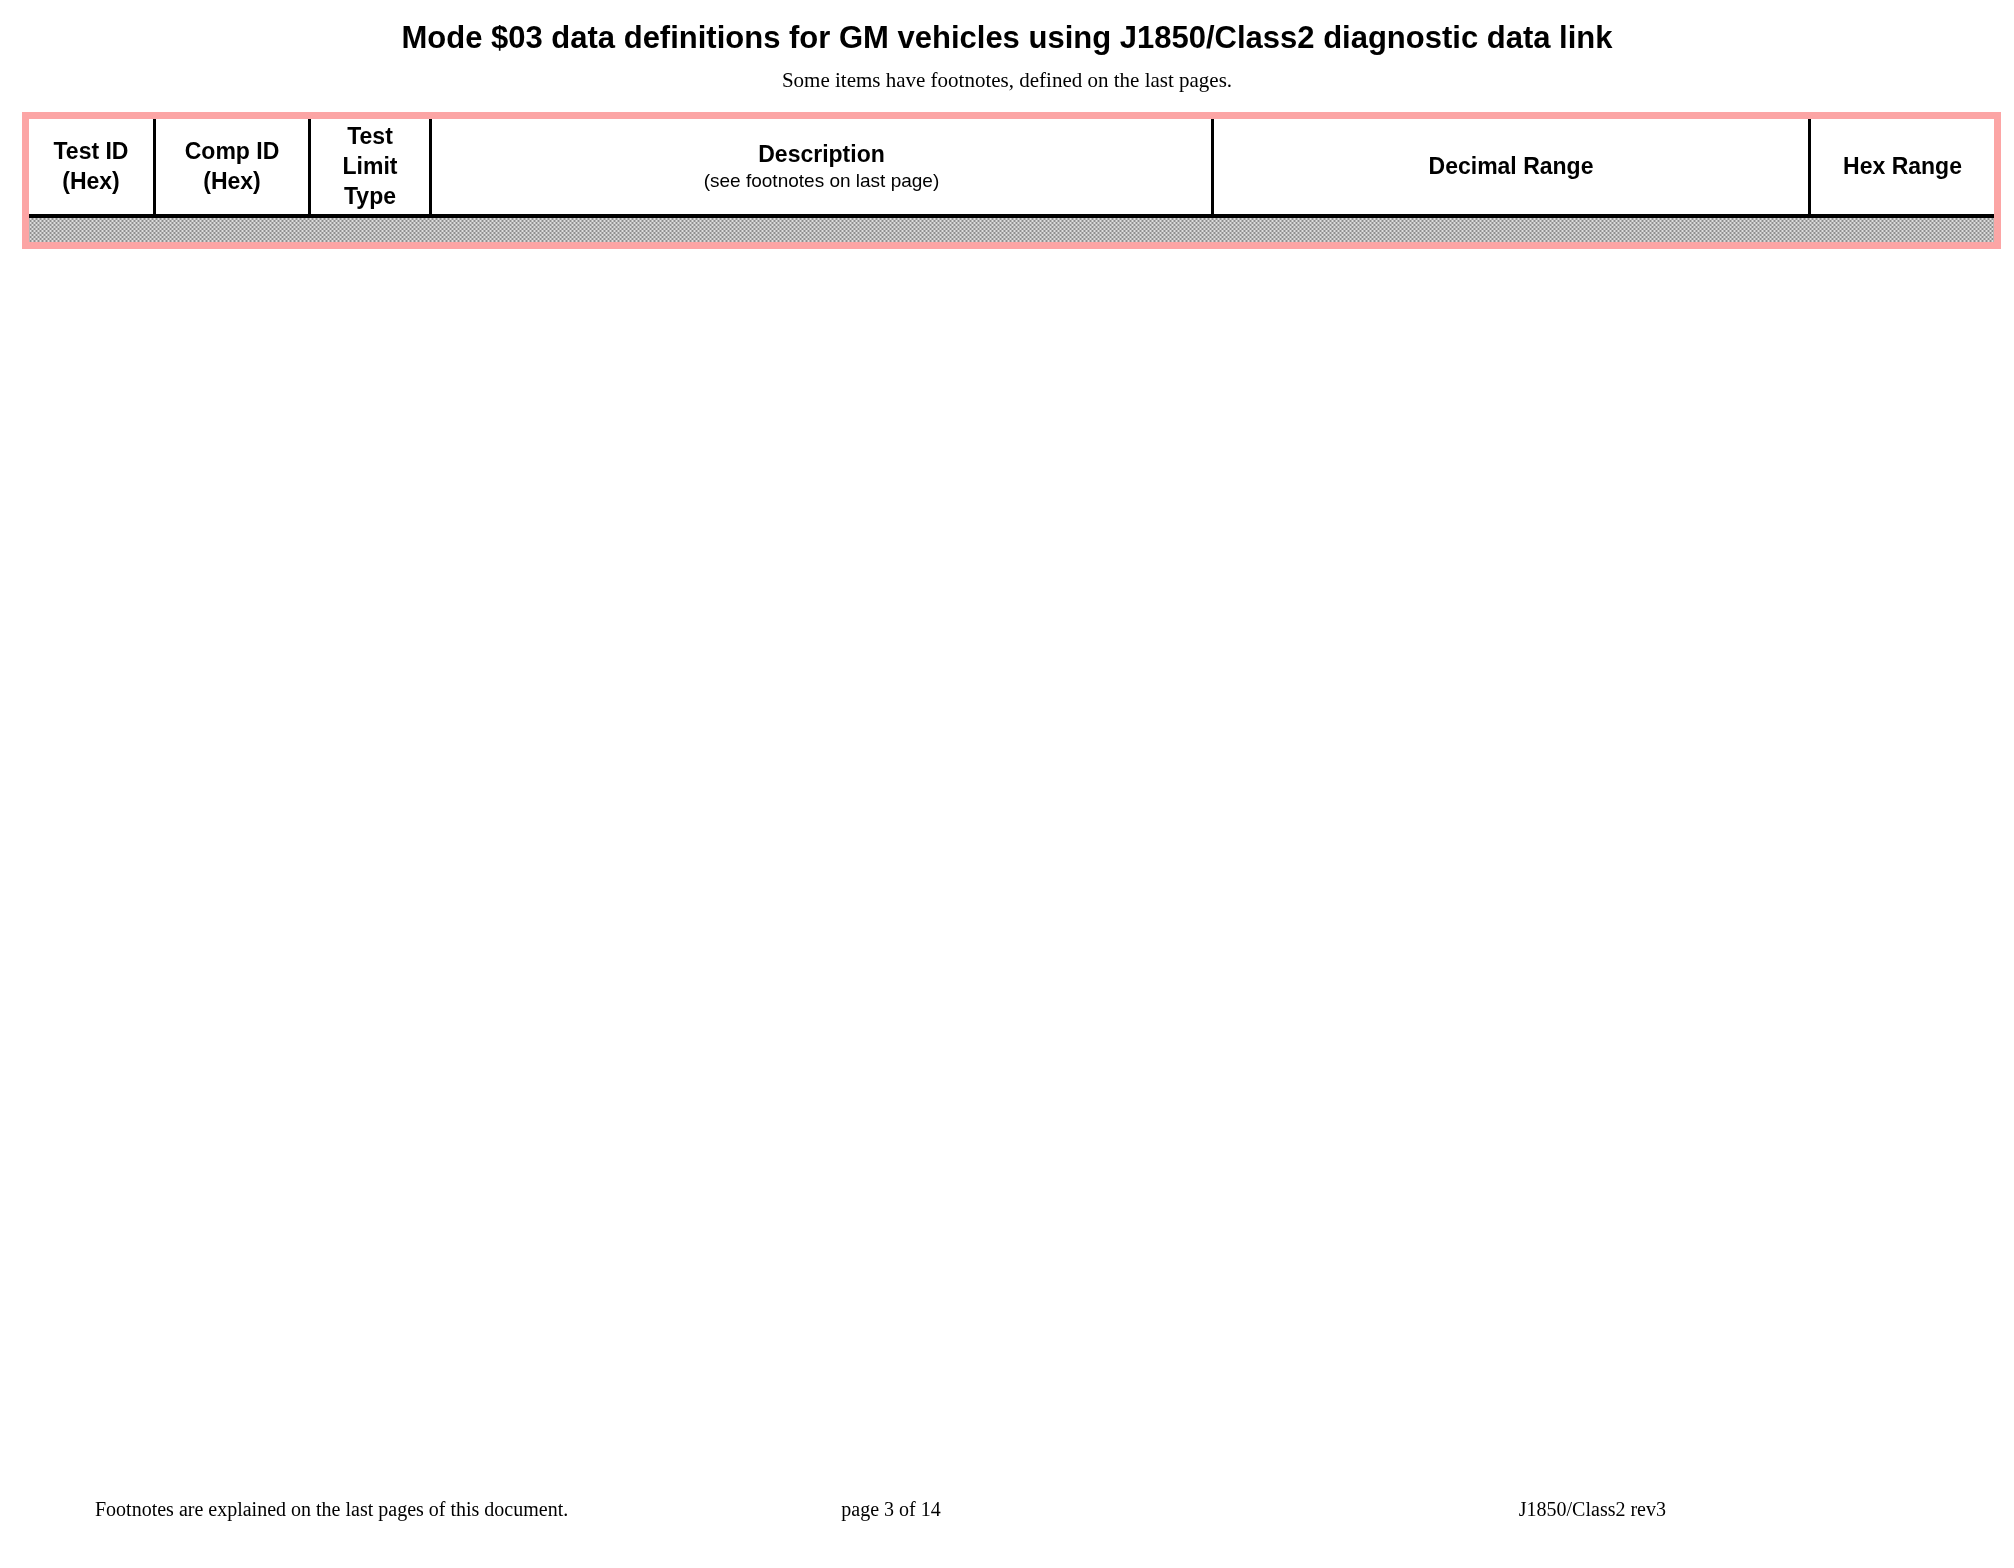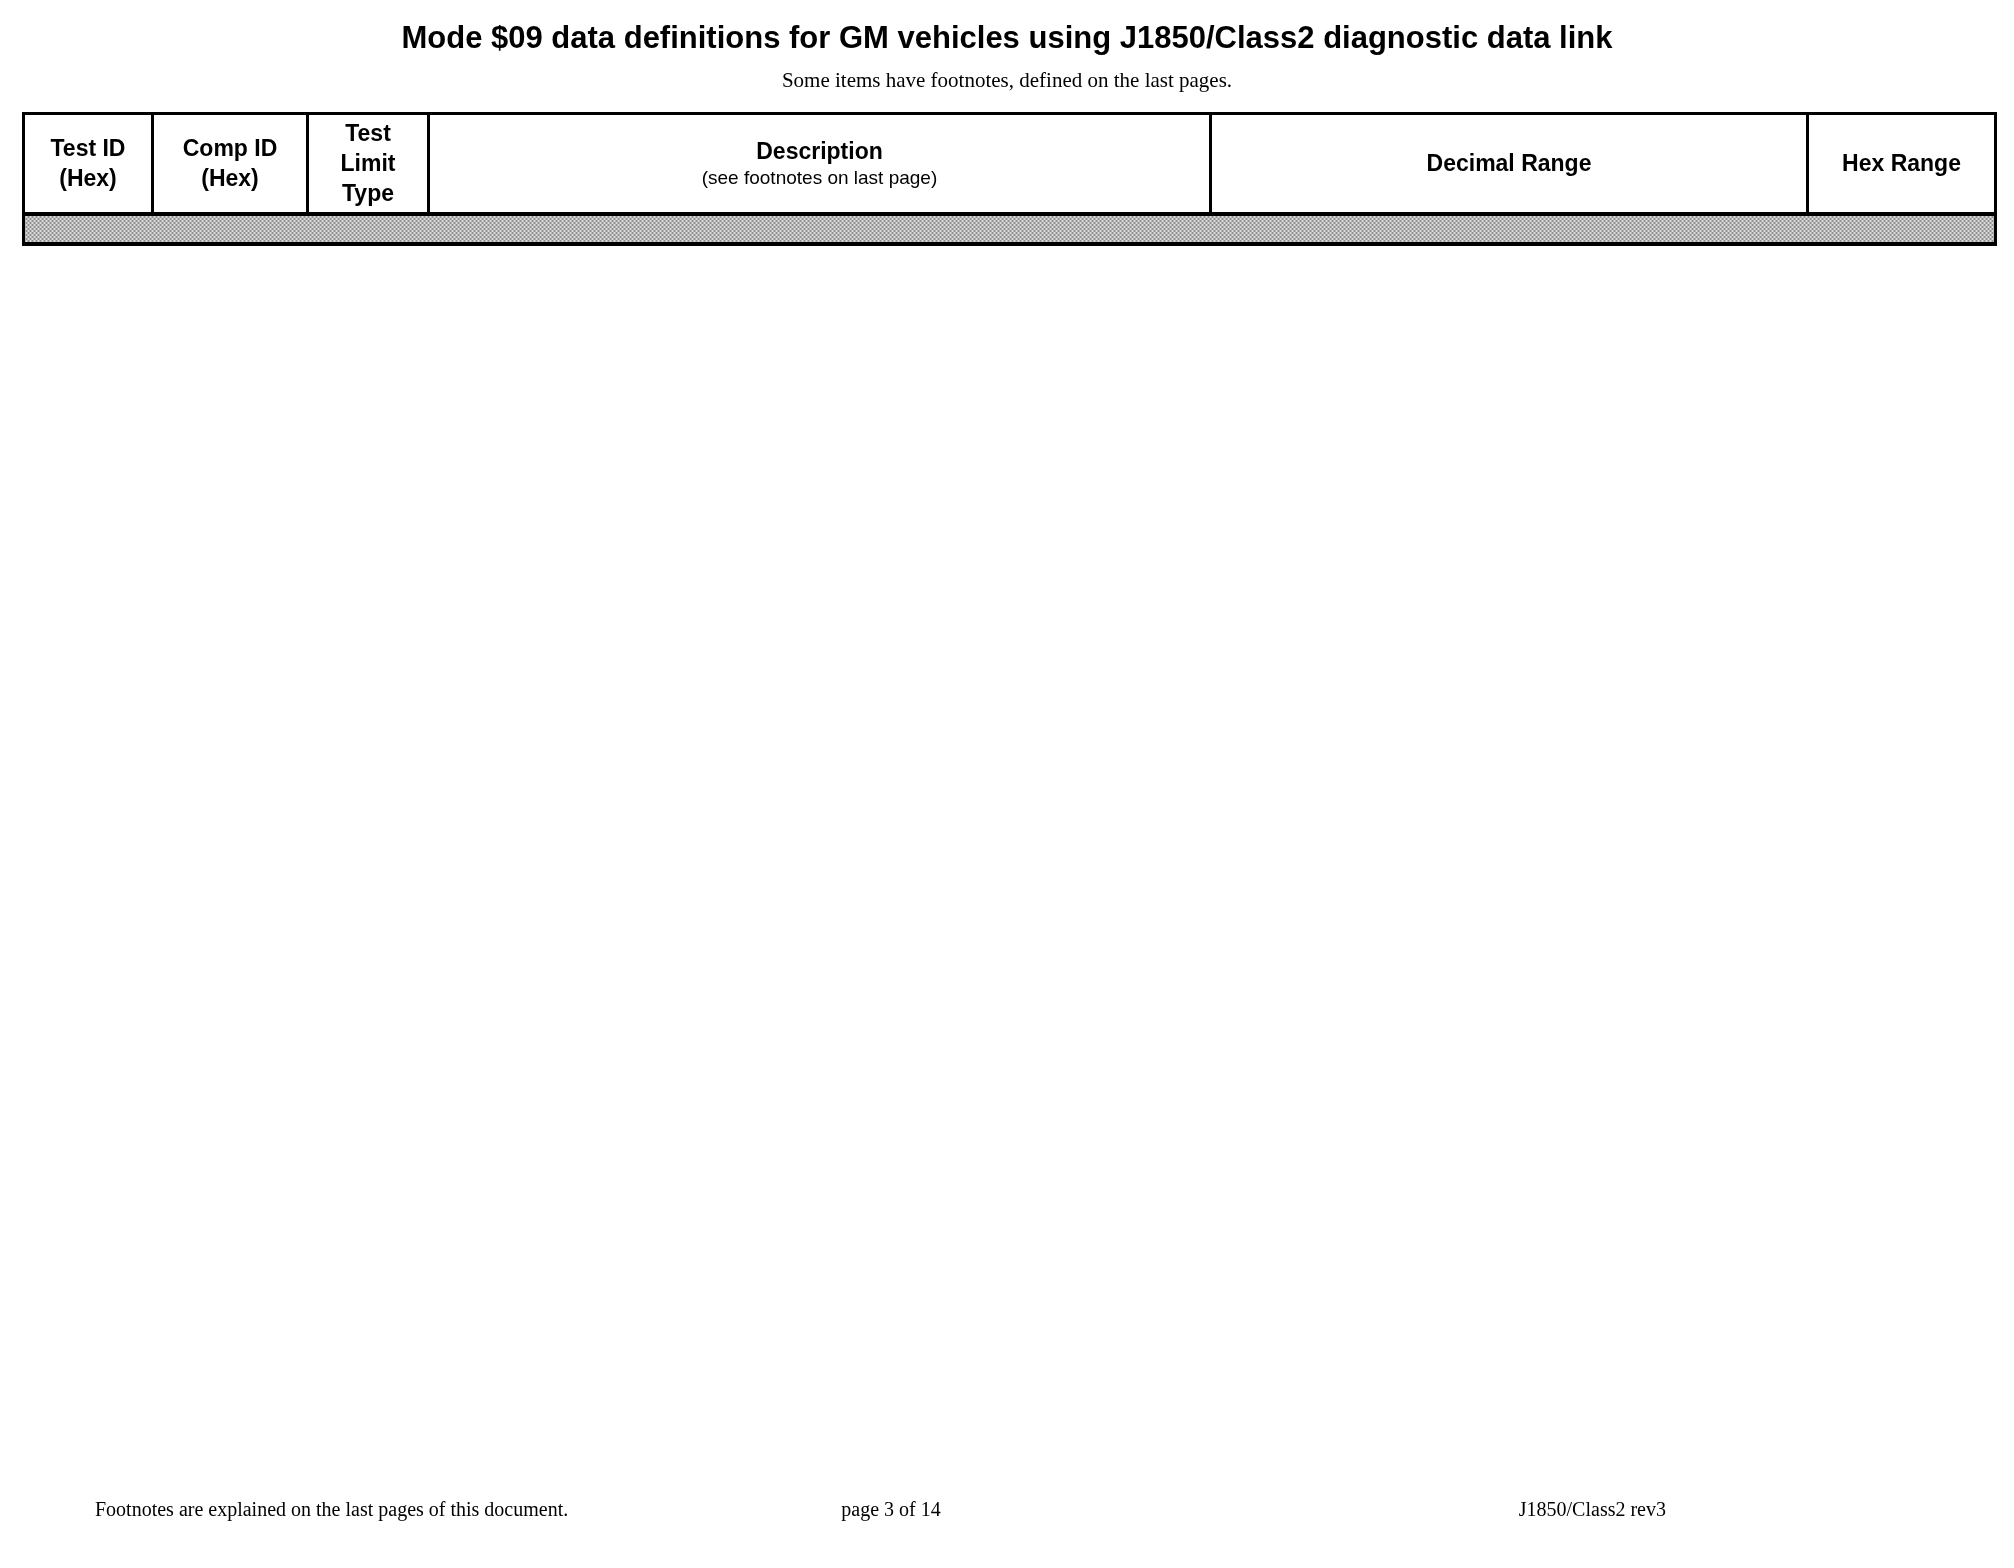--- a/index.html
+++ b/index.html
@@ -9,21 +9,21 @@
   }
   .page-title {
     text-align:center; padding-top:20px; font-size:31px; font-weight:bold;
   }
   .page-subtitle {
     text-align:center; font-family:"Liberation Serif", serif; font-size:21px; margin-top:12px;
   }
   table.main {
     position:absolute; left:22px; top:112px; width:1972px;
     border-collapse:collapse; table-layout:fixed;
-    border:2px solid #fca5a5;
+    border:7px solid #fca5a5;
   }
   table.main th, table.main td { border:3px solid #000; box-sizing:border-box; }
   thead th {
     height:100px; vertical-align:middle; text-align:center;
     font-size:23px; font-weight:bold; line-height:30px;
     border-bottom:4px solid #000; background:#fff; padding:0 4px;
   }
   .hdr-note { font-weight:normal; font-size:19px; line-height:24px; }
   tr.hatch-row td {
     height:30px; padding:0;
@@ -36,21 +36,21 @@
   }
   .footer { position:absolute; top:1498px; left:0; width:1782px; height:30px;
     font-family:"Liberation Serif", serif; font-size:20px; }
   .footer .f-left  { position:absolute; left:95px; }
   .footer .f-center{ position:absolute; left:50%; transform:translateX(-50%); }
   .footer .f-right { position:absolute; right:116px; }
 </style>
 </head>
 <body>
 
-<div class="page-title">Mode $09 data definitions for GM vehicles using J1850/Class2  diagnostic data link</div>
+<div class="page-title">Mode $03 data definitions for GM vehicles using J1850/Class2  diagnostic data link</div>
 <div class="page-subtitle">Some items have footnotes, defined on the last pages.</div>
 
 <table class="main">
   <colgroup>
     <col style="width:129px">
       <col style="width:155px">
       <col style="width:121px">
     <col style="width:782px">
       <col style="width:597px">
       <col style="width:188px">

